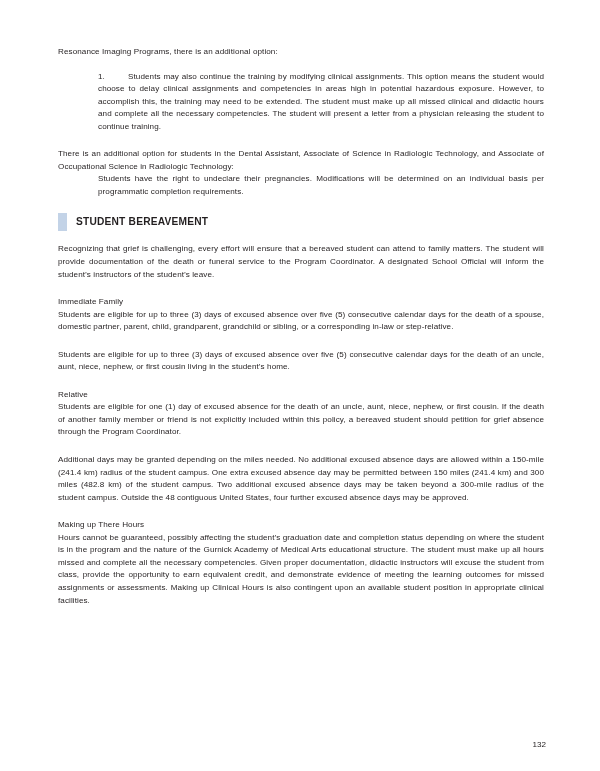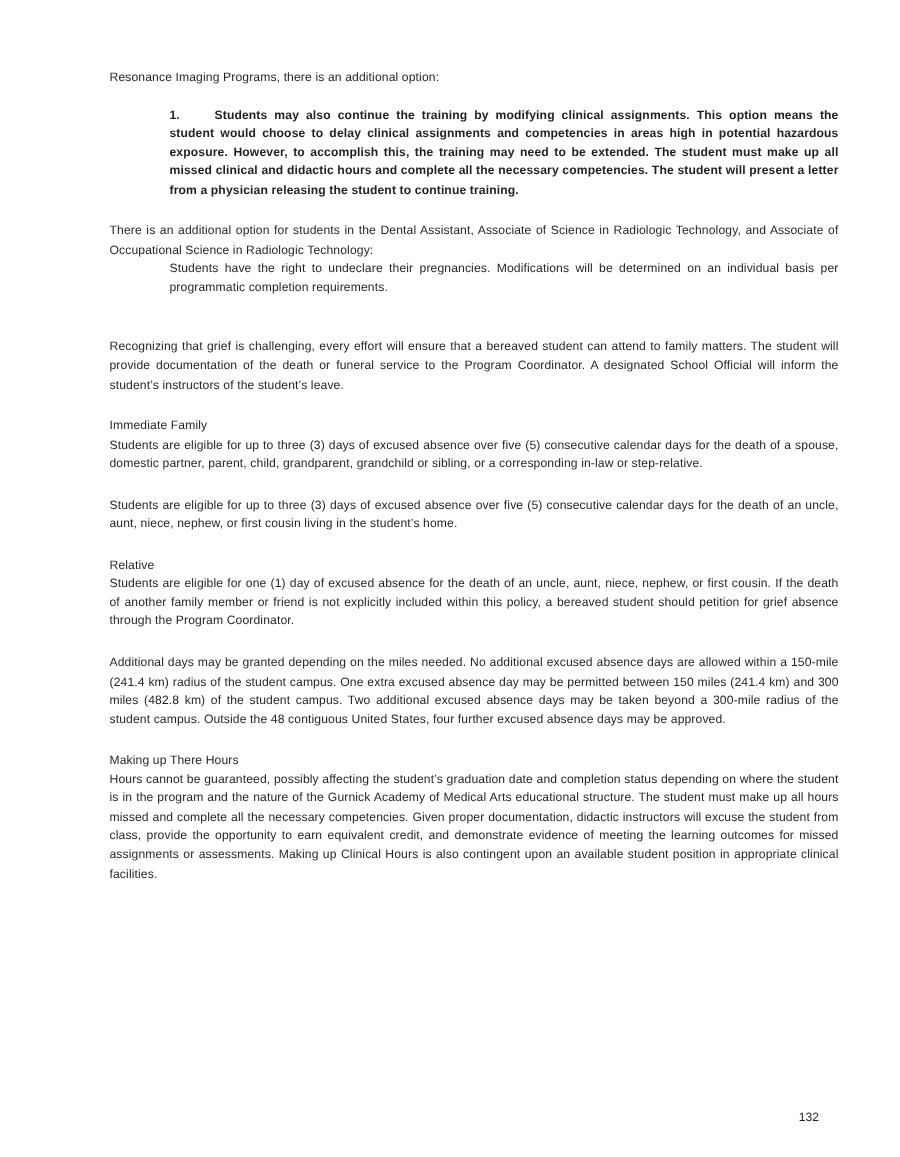--- a/index.html
+++ b/index.html
@@ -21,21 +21,21 @@
     position: absolute;
     left: 0;
     top: 0;
     width: 600px;
     height: 771px;
     background: #ffffff;
   }
 
   .content {
     position: absolute;
-    left: 73px;
+    left: 58px;
     top: 46px;
     width: 486px;
   }
 
   p, .para {
     margin: 0;
     font-size: 8.1px;
     line-height: 12.55px;
     text-align: justify;
     text-justify: inter-word;
@@ -45,21 +45,20 @@
   .gap-md { height: 12px; }
   .gap-lg { height: 15px; }
 
   
   .numbered-block {
     margin-left: 40px;
     width: 446px;
   }
   .numbered-block .num-line {
     text-indent: 0;
-    font-weight: bold;
   }
   .num-marker {
     display: inline-block;
     width: 30px;
   }
 
   
   .indent-block {
     margin-left: 40px;
     width: 446px;
@@ -126,20 +125,21 @@
     <p class="para">There is an additional option for students in the Dental Assistant, Associate of Science in Radiologic Technology, and Associate of Occupational Science in Radiologic Technology:</p>
 
     <div class="indent-block">
       <p class="para">Students have the right to undeclare their pregnancies. Modifications will be determined on an individual basis per programmatic completion requirements.</p>
     </div>
 
     <div class="gap-lg"></div>
 
     <div class="section-heading">
       <div class="heading-bar"></div>
+      <div class="heading-text">STUDENT BEREAVEMENT</div>
     </div>
 
     <div class="gap-md"></div>
 
     <p class="para">Recognizing that grief is challenging, every effort will ensure that a bereaved student can attend to family matters. The student will provide documentation of the death or funeral service to the Program Coordinator. A designated School Official will inform the student’s instructors of the student’s leave.</p>
 
     <div class="gap-lg"></div>
 
     <div>
       <p class="subheading">Immediate Family</p>

